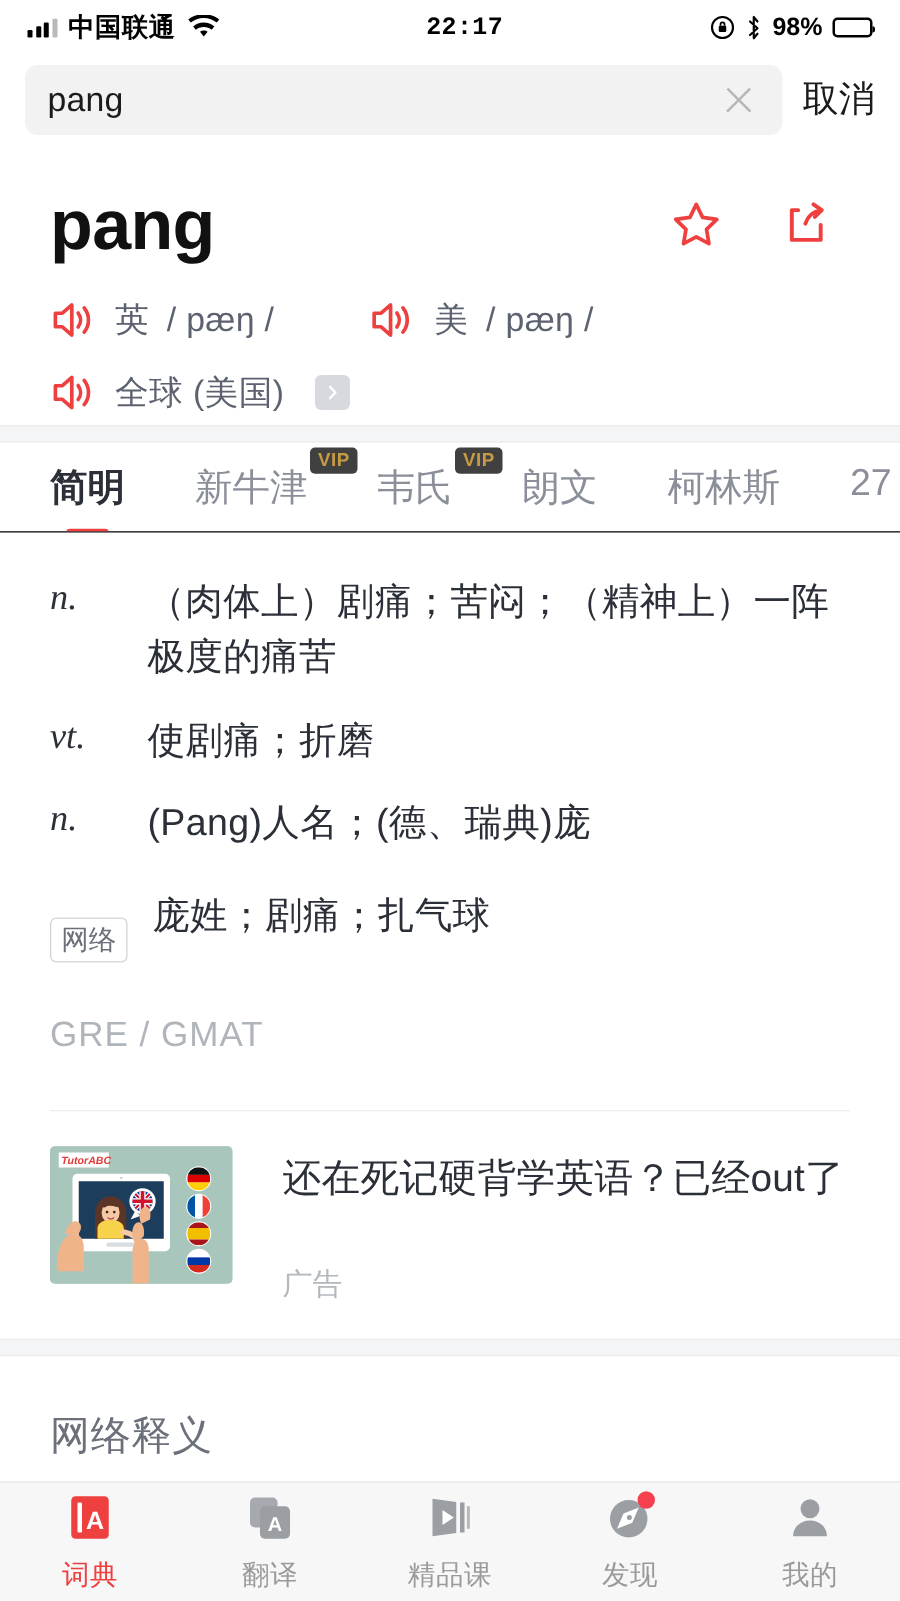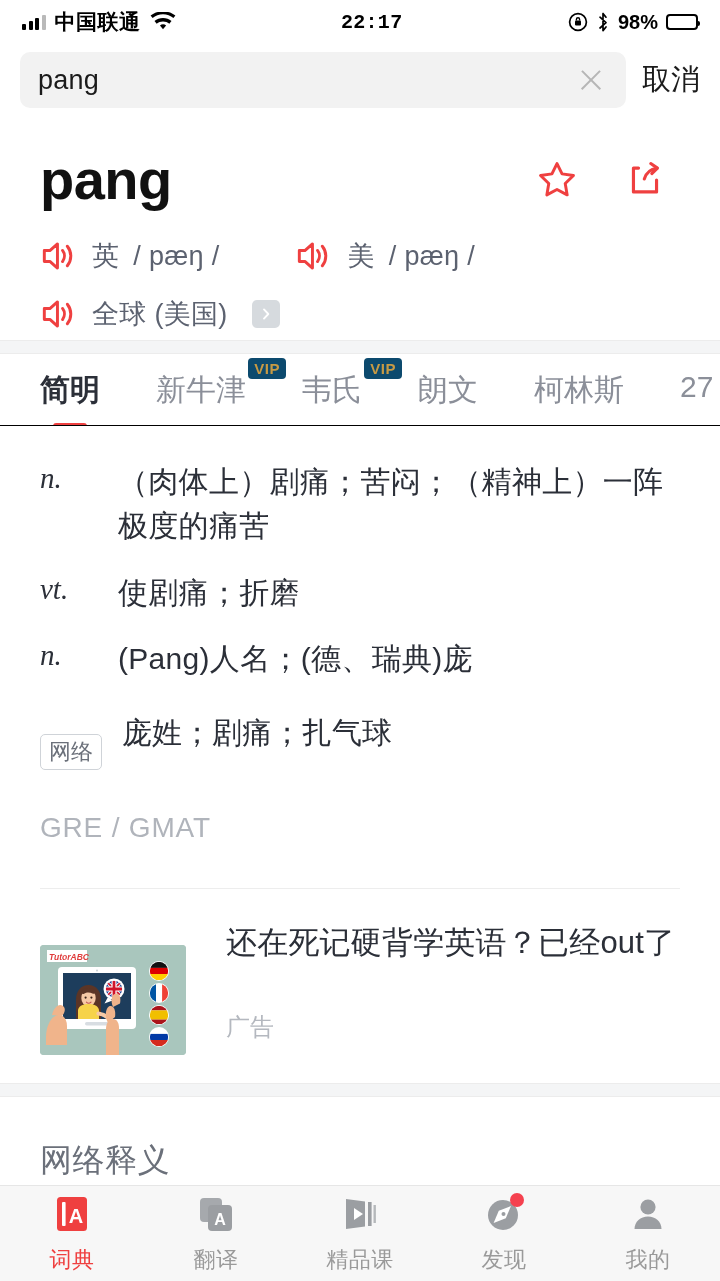--- a/index.html
+++ b/index.html
@@ -88,21 +88,21 @@
     position:relative;font-size:30px;color:#8b8f99;white-space:nowrap;
     margin-right:56px;padding-top:16px;cursor:pointer;flex:0 0 auto;
   }
   .tab.active{color:#2b2f38;font-weight:bold;}
   .tab.active:after{
     content:"";position:absolute;left:50%;transform:translateX(-50%);
     bottom:-18px;width:34px;height:6px;background:#ef4040;border-radius:3px;
   }
   .vip{
     position:absolute;top:4px;right:-40px;
-    background:#0c4a6e;color:#c79a44;font-size:15px;font-weight:bold;
+    background:#404040;color:#c79a44;font-size:15px;font-weight:bold;
     padding:2px 6px;border-radius:4px;line-height:1.15;letter-spacing:.5px;
   }
 
   
   .defs{padding:34px 40px 0 40px;}
   .def-row{display:flex;margin-bottom:22px;}
   .def-pos{
     width:78px;flex:0 0 78px;font-family:"Liberation Serif","DejaVu Serif",serif;
     font-style:italic;font-size:29px;color:#2b2f38;padding-top:2px;
   }
@@ -121,21 +121,21 @@
   .exam-line{
     font-size:28px;color:#b0b4bb;letter-spacing:.8px;
     padding:42px 40px 0 40px;
   }
 
   
   .ad-divider{height:1px;background:#ededed;margin:44px 40px 0 40px;}
   .ad{display:flex;align-items:flex-start;padding:28px 40px 0 40px;cursor:pointer;}
   .ad-img{
     width:146px;height:110px;flex:0 0 146px;border-radius:4px;overflow:hidden;
-    background:#a9c6bd;position:relative;margin-top:28px;
+    background:#a9c6bd;position:relative;
   }
   .ad-body{flex:1;padding-left:24px;padding-top:6px;margin-left:16px;}
   .ad-title{font-size:31px;color:#2b2f38;line-height:1.3;letter-spacing:.2px;}
   .ad-label{font-size:24px;color:#b4b8bf;margin-top:48px;}
 
   
   .band2{height:14px;background:#f4f5f6;border-top:1px solid #ececec;border-bottom:1px solid #ececec;margin-top:28px;}
   .sec-title{font-size:32px;color:#6b707a;padding:42px 40px 0 40px;font-weight:500;letter-spacing:.5px;}
 
   

